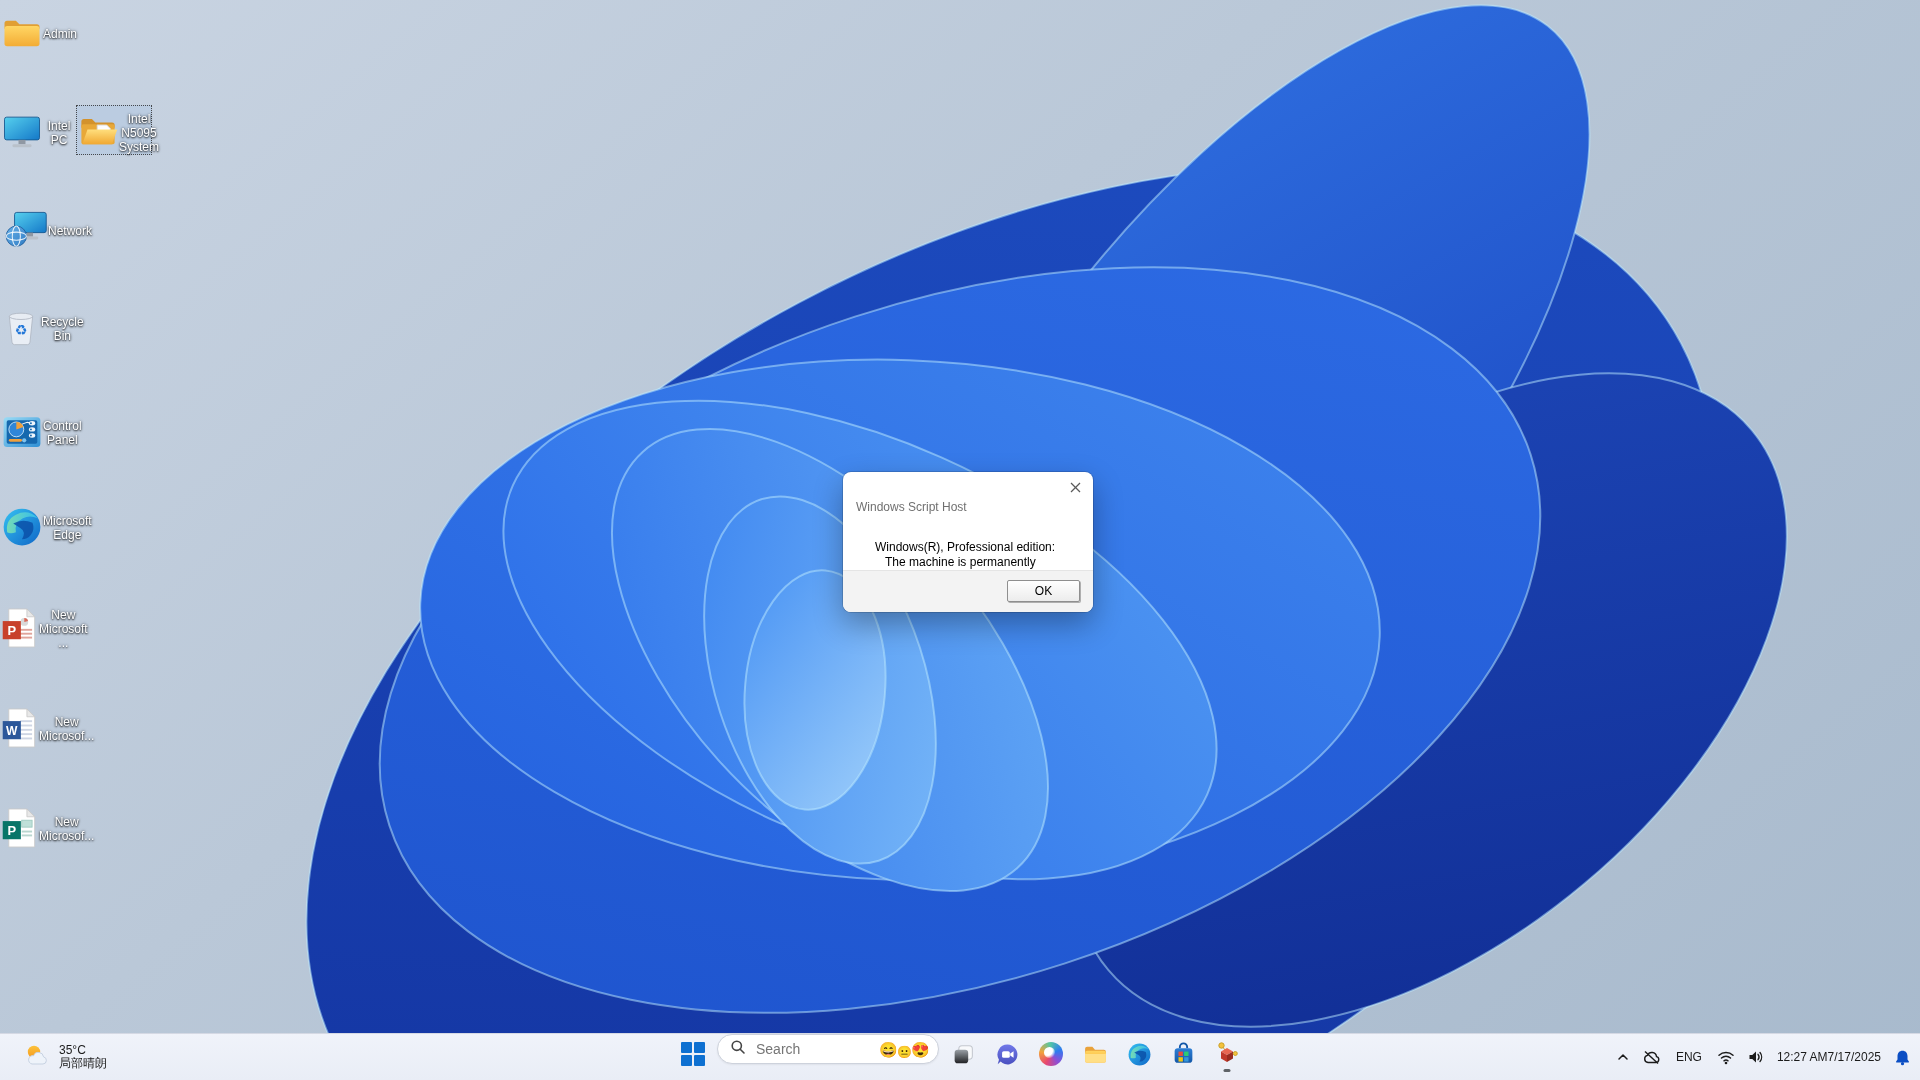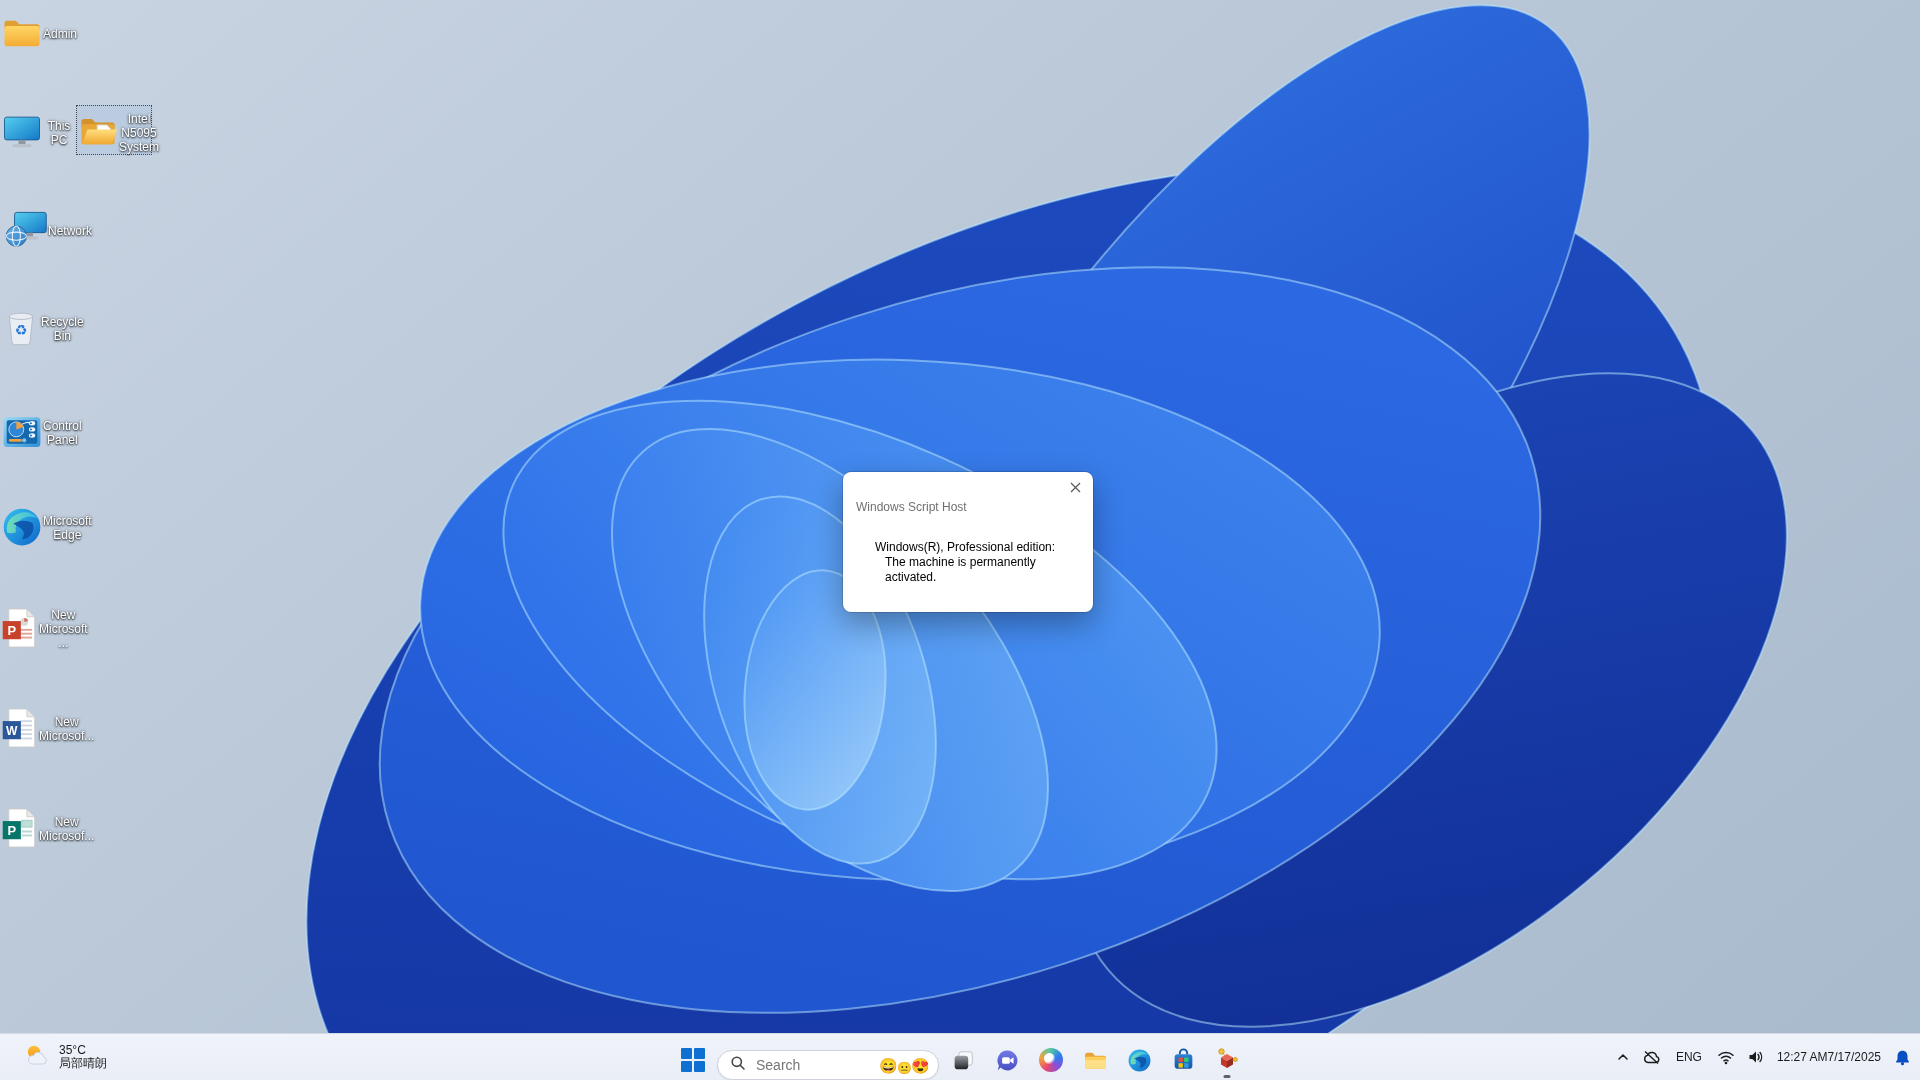--- a/index.html
+++ b/index.html
@@ -52,21 +52,21 @@
   }
   
   .taskbar{
     position:absolute;left:0;right:0;bottom:0;height:47px;z-index:20;
     background:linear-gradient(180deg,#f0f3fa,#e9edf6);
     border-top:1px solid rgba(120,130,150,.18);
     box-sizing:border-box;
   }
   .tb-left{position:absolute;left:16px;top:0;height:100%;display:flex;align-items:center;gap:8px;padding:0 8px;}
   .tb-left .wtxt{display:flex;flex-direction:column;line-height:13px;font-size:12px;color:#1b1b1b;}
-  .tb-center{position:absolute;left:50%;transform:translateX(-50%);top:0;height:100%;display:flex;align-items:flex-end;gap:4px;}
+  .tb-center{position:absolute;left:50%;transform:translateX(-50%);top:0;height:100%;display:flex;align-items:flex-start;gap:4px;}
   .tb-btn{width:40px;height:40px;border-radius:6px;display:flex;align-items:center;justify-content:center;position:relative;}
   .start-grid{width:24px;height:24px;display:grid;grid-template-columns:11px 11px;grid-template-rows:11px 11px;gap:2px;}
   .start-grid div{background:#0e70d1;border-radius:1px;}
   .search-pill{
     height:30px;width:222px;border-radius:16px;background:#fff;
     border:1px solid #cdd2dc;display:flex;align-items:center;padding:0 8px 0 12px;
     box-shadow:0 1px 2px rgba(0,0,0,.06);box-sizing:border-box;
   }
   .search-pill input{
     border:none;outline:none;background:transparent;flex:1;min-width:0;
@@ -204,21 +204,21 @@
 </div>
 
 <div class="desk-icon" style="left:0;top:105px">
   <div class="glyph">
     <svg width="42" height="40" viewBox="0 0 48 42">
         <rect x="4" y="4" width="40" height="26" rx="2.5" fill="url(#gScreen)" stroke="#16588f"></rect>
         <rect x="20" y="30" width="8" height="5" fill="#8f98a3"></rect>
         <rect x="13" y="35" width="22" height="3.5" rx="1.7" fill="#b9c1ca"></rect>
       </svg>
   </div>
-  <div class="lbl">This PC</div>
+  <div class="lbl">Intel PC</div>
 </div>
 
 <div class="desk-icon selected" style="left:76px;top:105px">
   <div class="glyph">
     <svg width="42" height="38" viewBox="0 0 48 40">
         <path d="M5 8 q0-3 3-3 h9 l4 4 h19 q3 0 3 3 v3 H5z" fill="#d3922c"></path>
         <rect x="5" y="11" width="38" height="23" rx="2" fill="#e8a838"></rect>
         <path d="M23 12 h11 l4 4 v12 h-15z" fill="#fdfdfd" stroke="#d5d5d5"></path>
         <path d="M6 34 L12 17 h34 l-6 17z" fill="url(#gFolderFront)"></path>
       </svg>
@@ -342,20 +342,23 @@
   <div class="wsh-close">
     <svg width="11" height="11" viewBox="0 0 11 11">
         <line x1="1" y1="1" x2="10" y2="10" stroke="#5a5a5a" stroke-width="1.2"></line>
         <line x1="10" y1="1" x2="1" y2="10" stroke="#5a5a5a" stroke-width="1.2"></line>
       </svg>
   </div>
   <div class="wsh-body">
     <div class="l1">Windows(R), Professional edition:</div>
     <div class="l2">The machine is permanently activated.</div>
   </div>
+  <div class="wsh-footer">
+    <button class="wsh-ok">OK</button>
+  </div>
 </div>
 
 <div class="taskbar">
 
   <div class="tb-left">
     <span>
       <svg width="27" height="25" viewBox="0 0 27 25">
           <circle cx="10" cy="9" r="6.2" fill="url(#gSun)"></circle>
           <path d="M8 21 h11 a3.6 3.6 0 0 0 .6-7.1 a5.2 5.2 0 0 0-10-1.2 a4 4 0 0 0-1.6 8.3z" fill="#eef3fa" stroke="#c7d2e2"></path>
         </svg>

